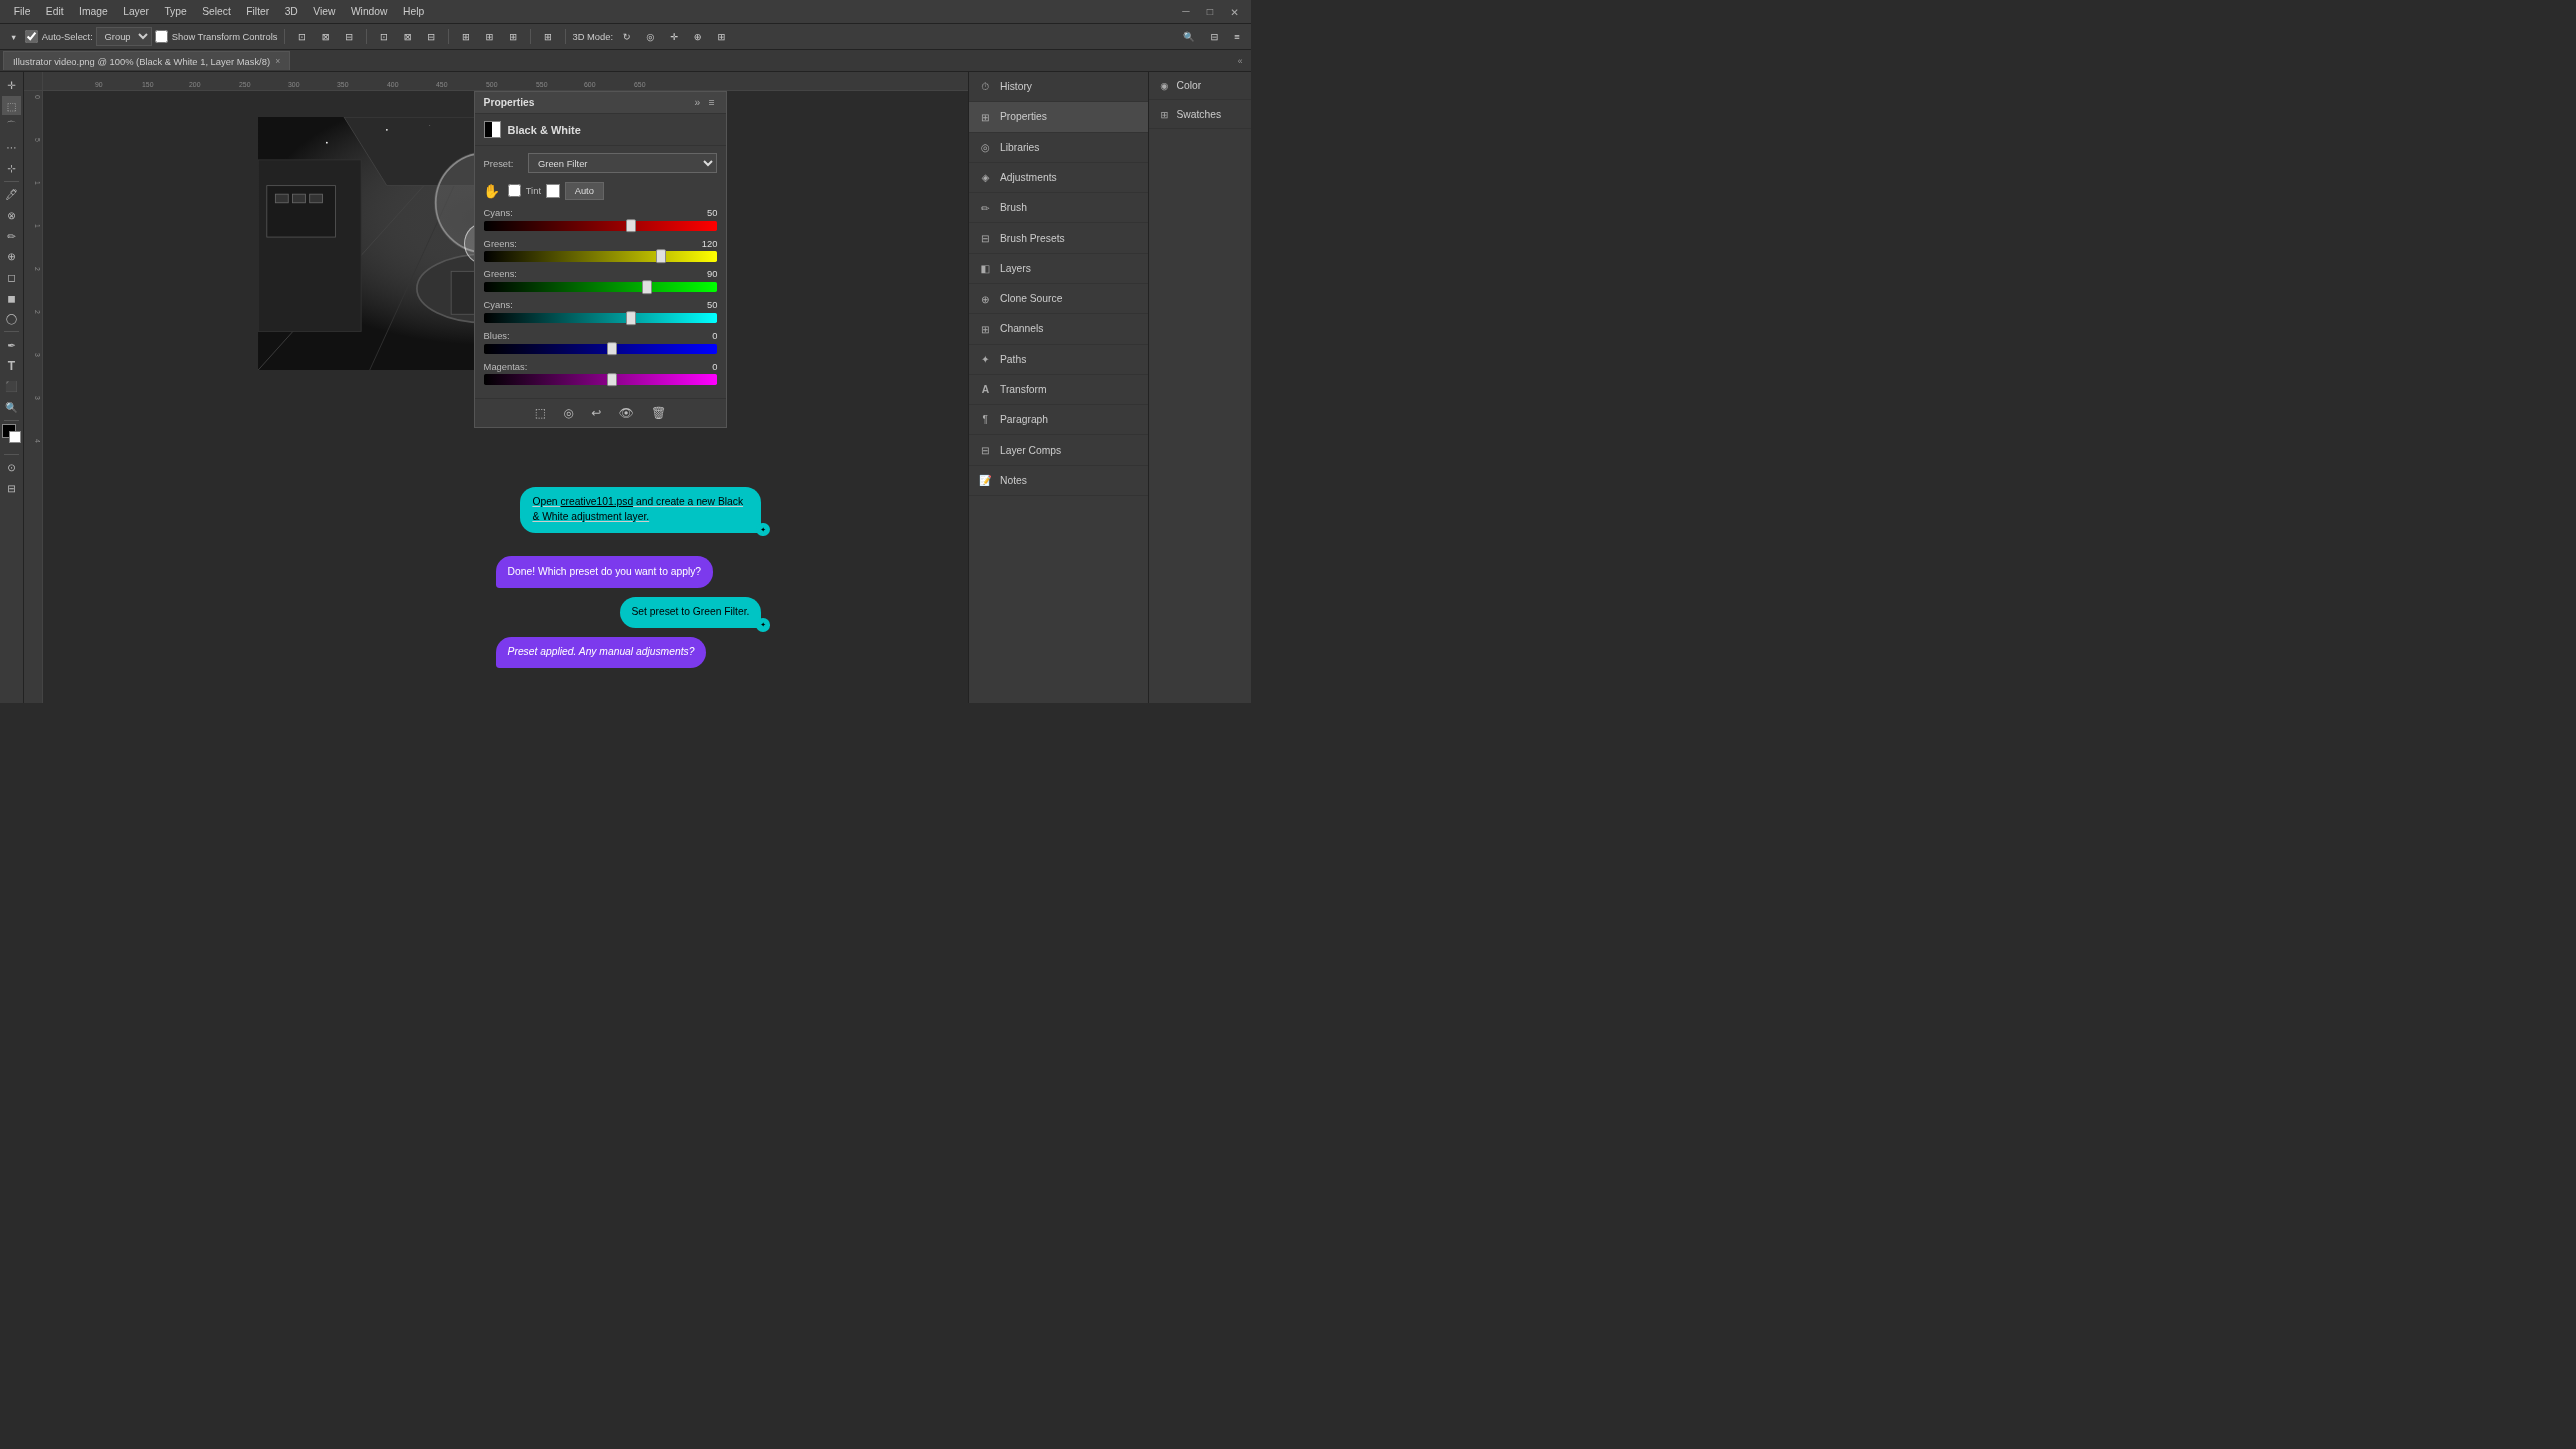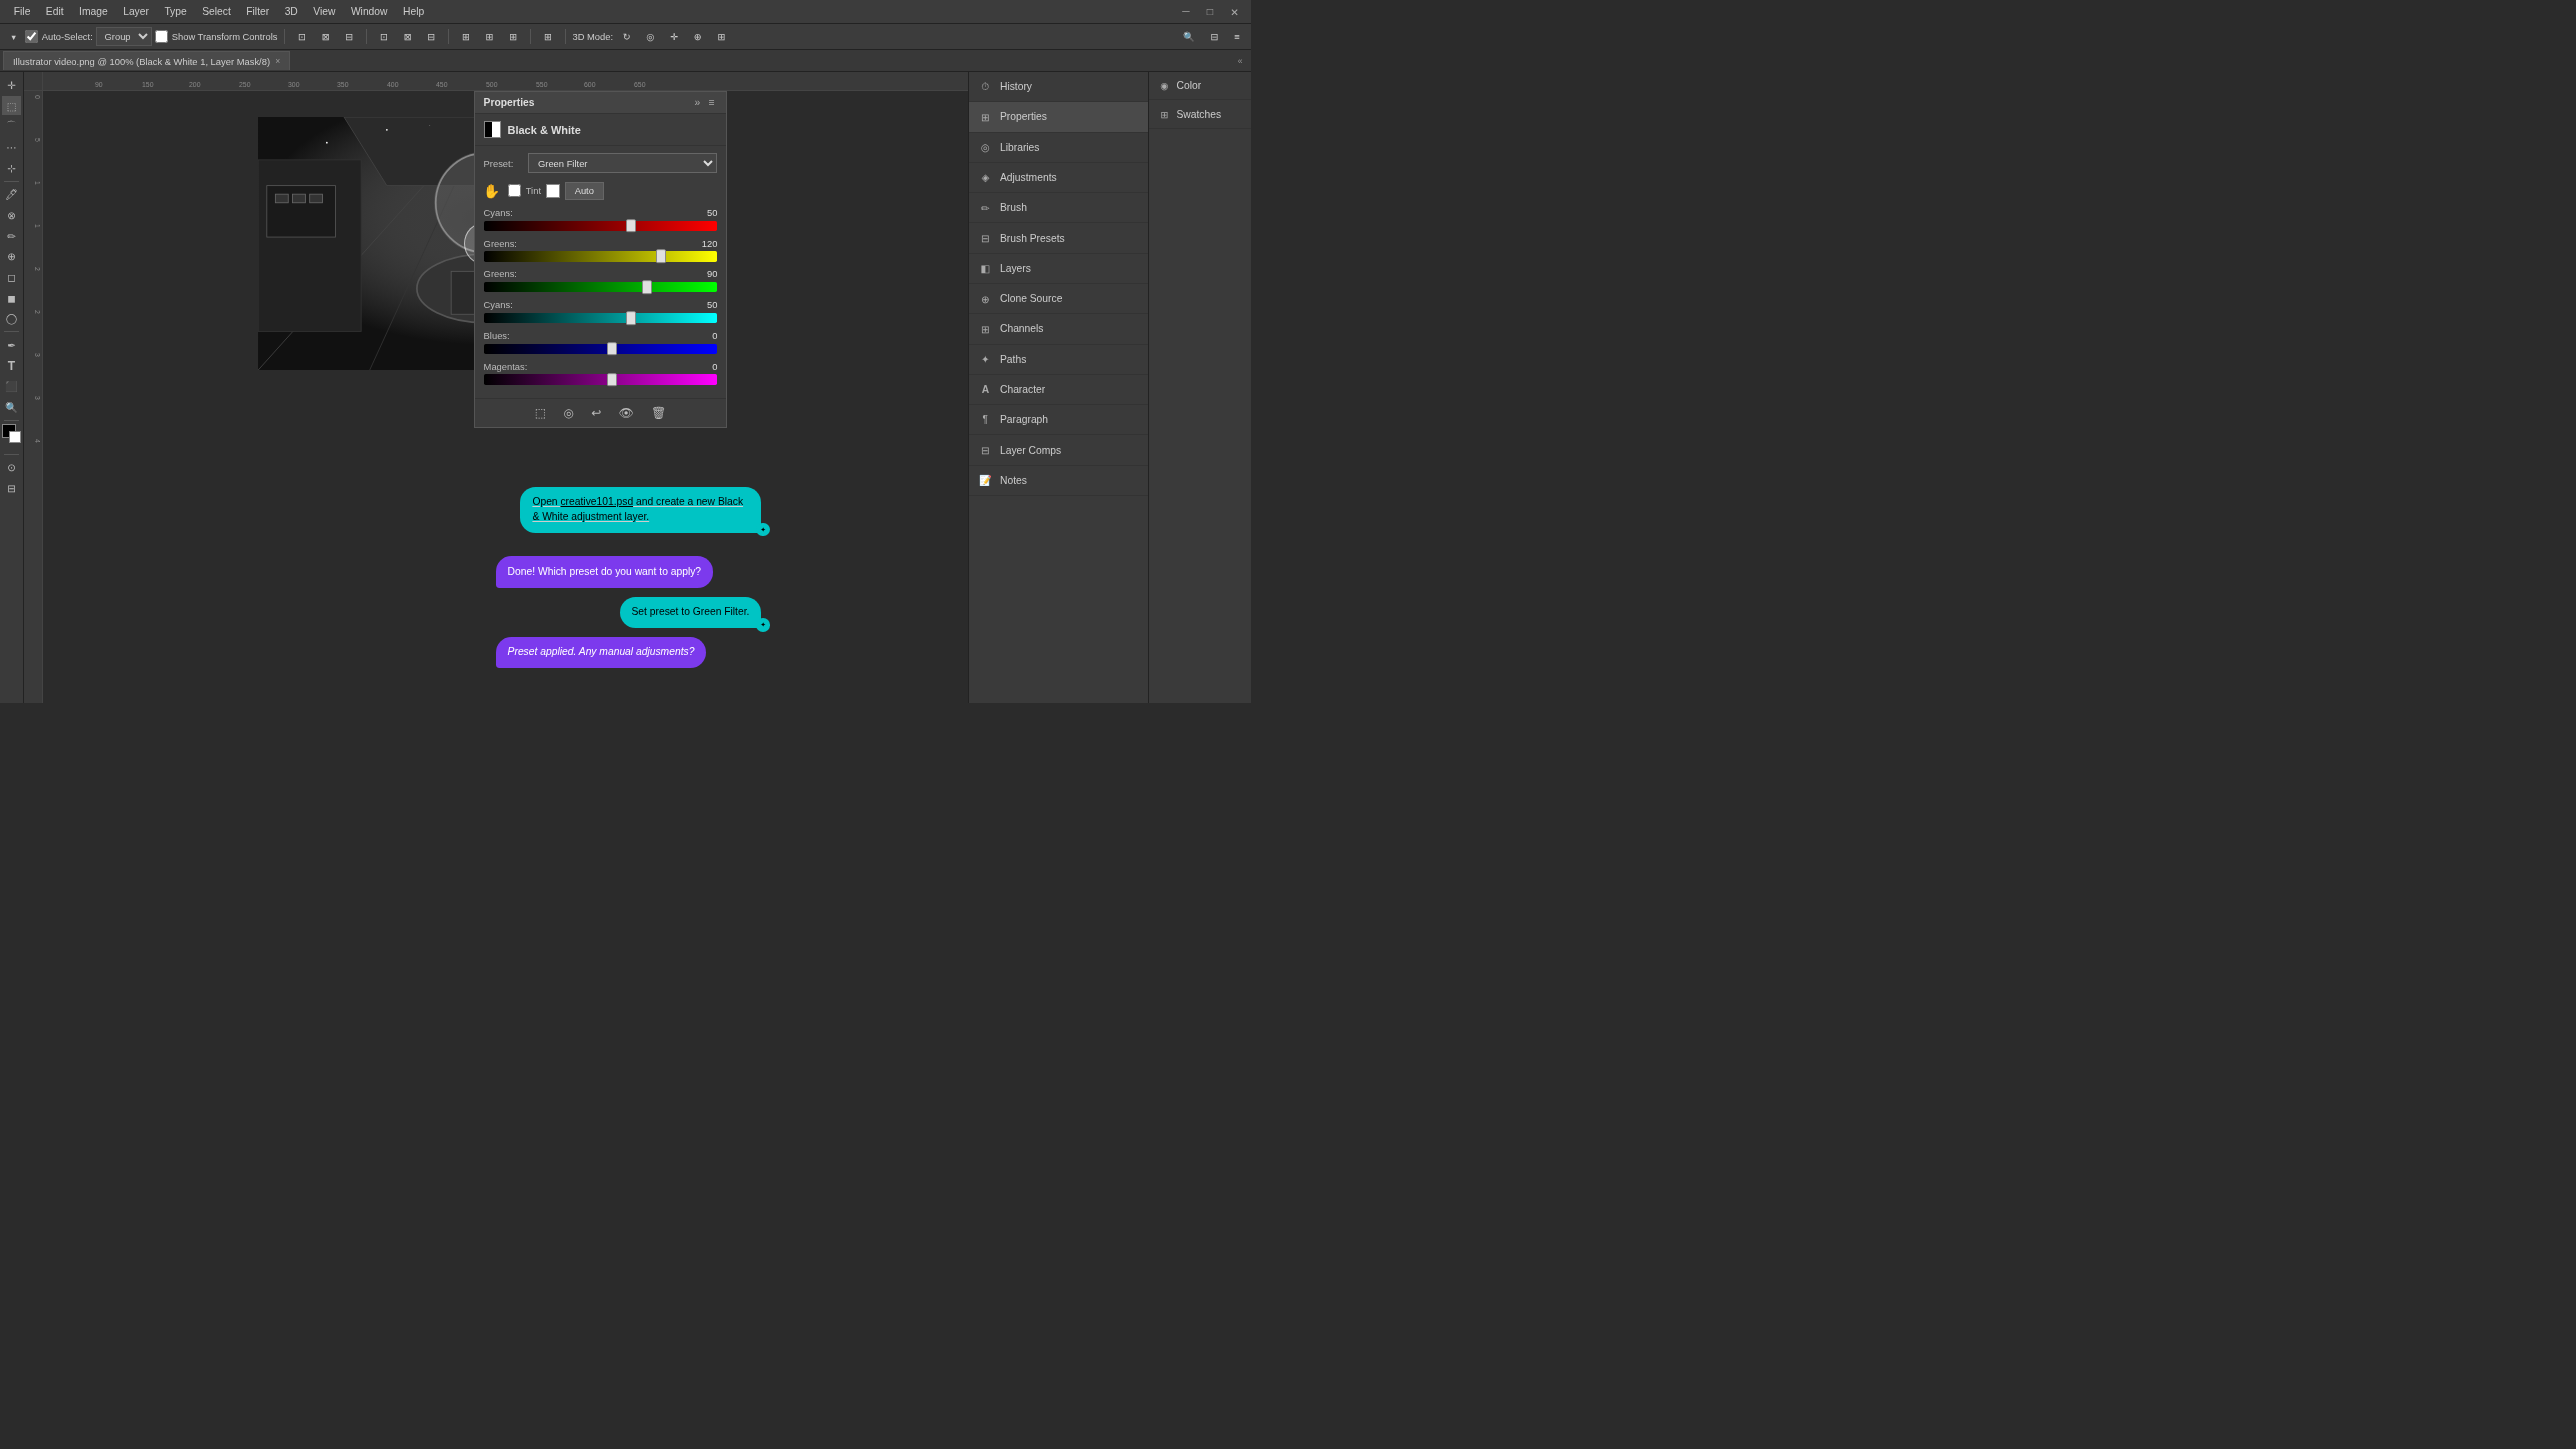--- a/index.html
+++ b/index.html
@@ -483,21 +483,21 @@
     <div class="right-panel-item">
       <div class="panel-item-icon">⊞</div>
       <span class="panel-item-label">Channels</span>
     </div>
     <div class="right-panel-item">
       <div class="panel-item-icon">✦</div>
       <span class="panel-item-label">Paths</span>
     </div>
     <div class="right-panel-item">
       <div class="panel-item-icon" style="font-weight:bold;">A</div>
-      <span class="panel-item-label">Character</span>
+      <span class="panel-item-label">Transform</span>
     </div>
     <div class="right-panel-item">
       <div class="panel-item-icon">¶</div>
       <span class="panel-item-label">Paragraph</span>
     </div>
     <div class="right-panel-item">
       <div class="panel-item-icon">⊟</div>
       <span class="panel-item-label">Layer Comps</span>
     </div>
     <div class="right-panel-item">

